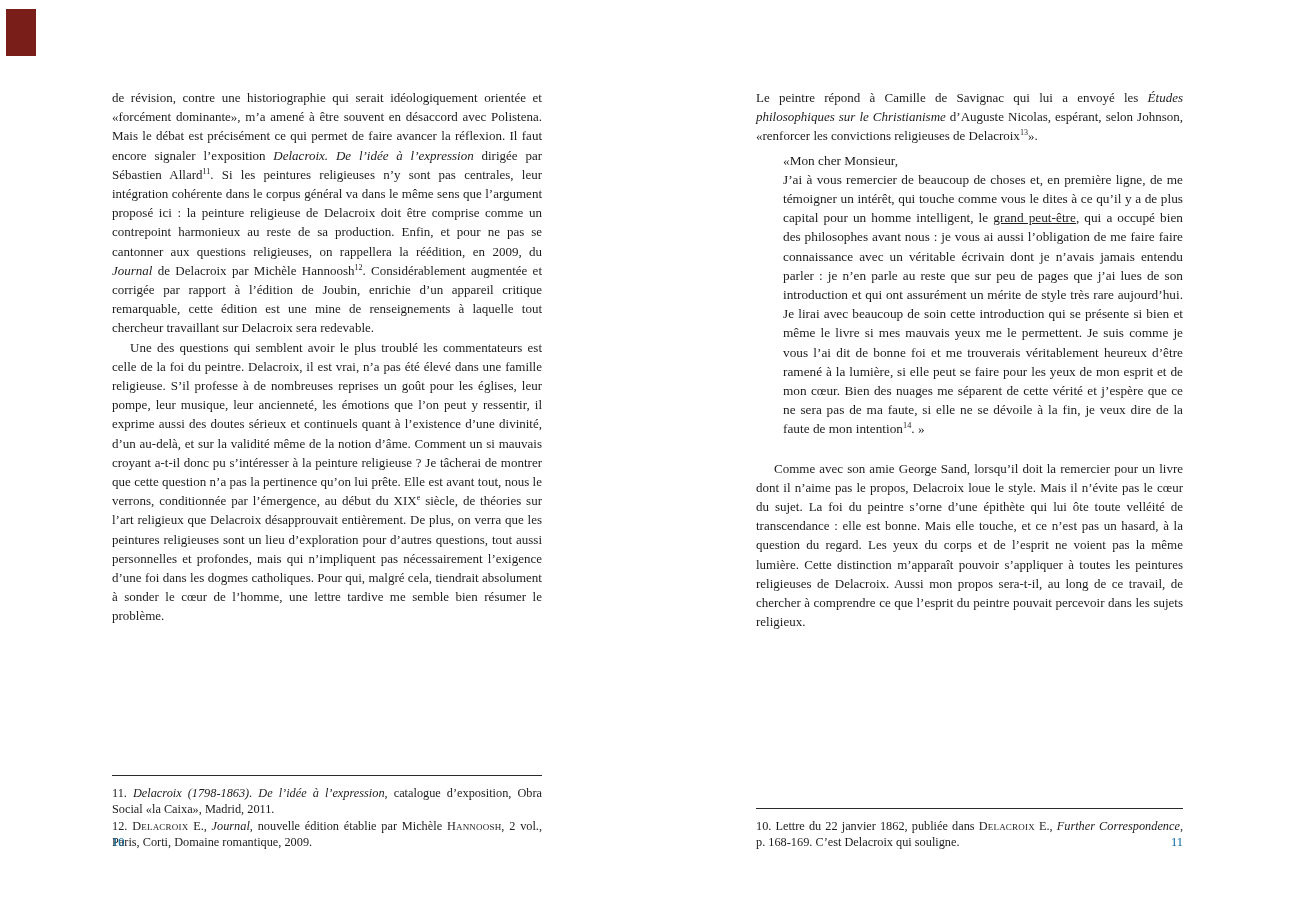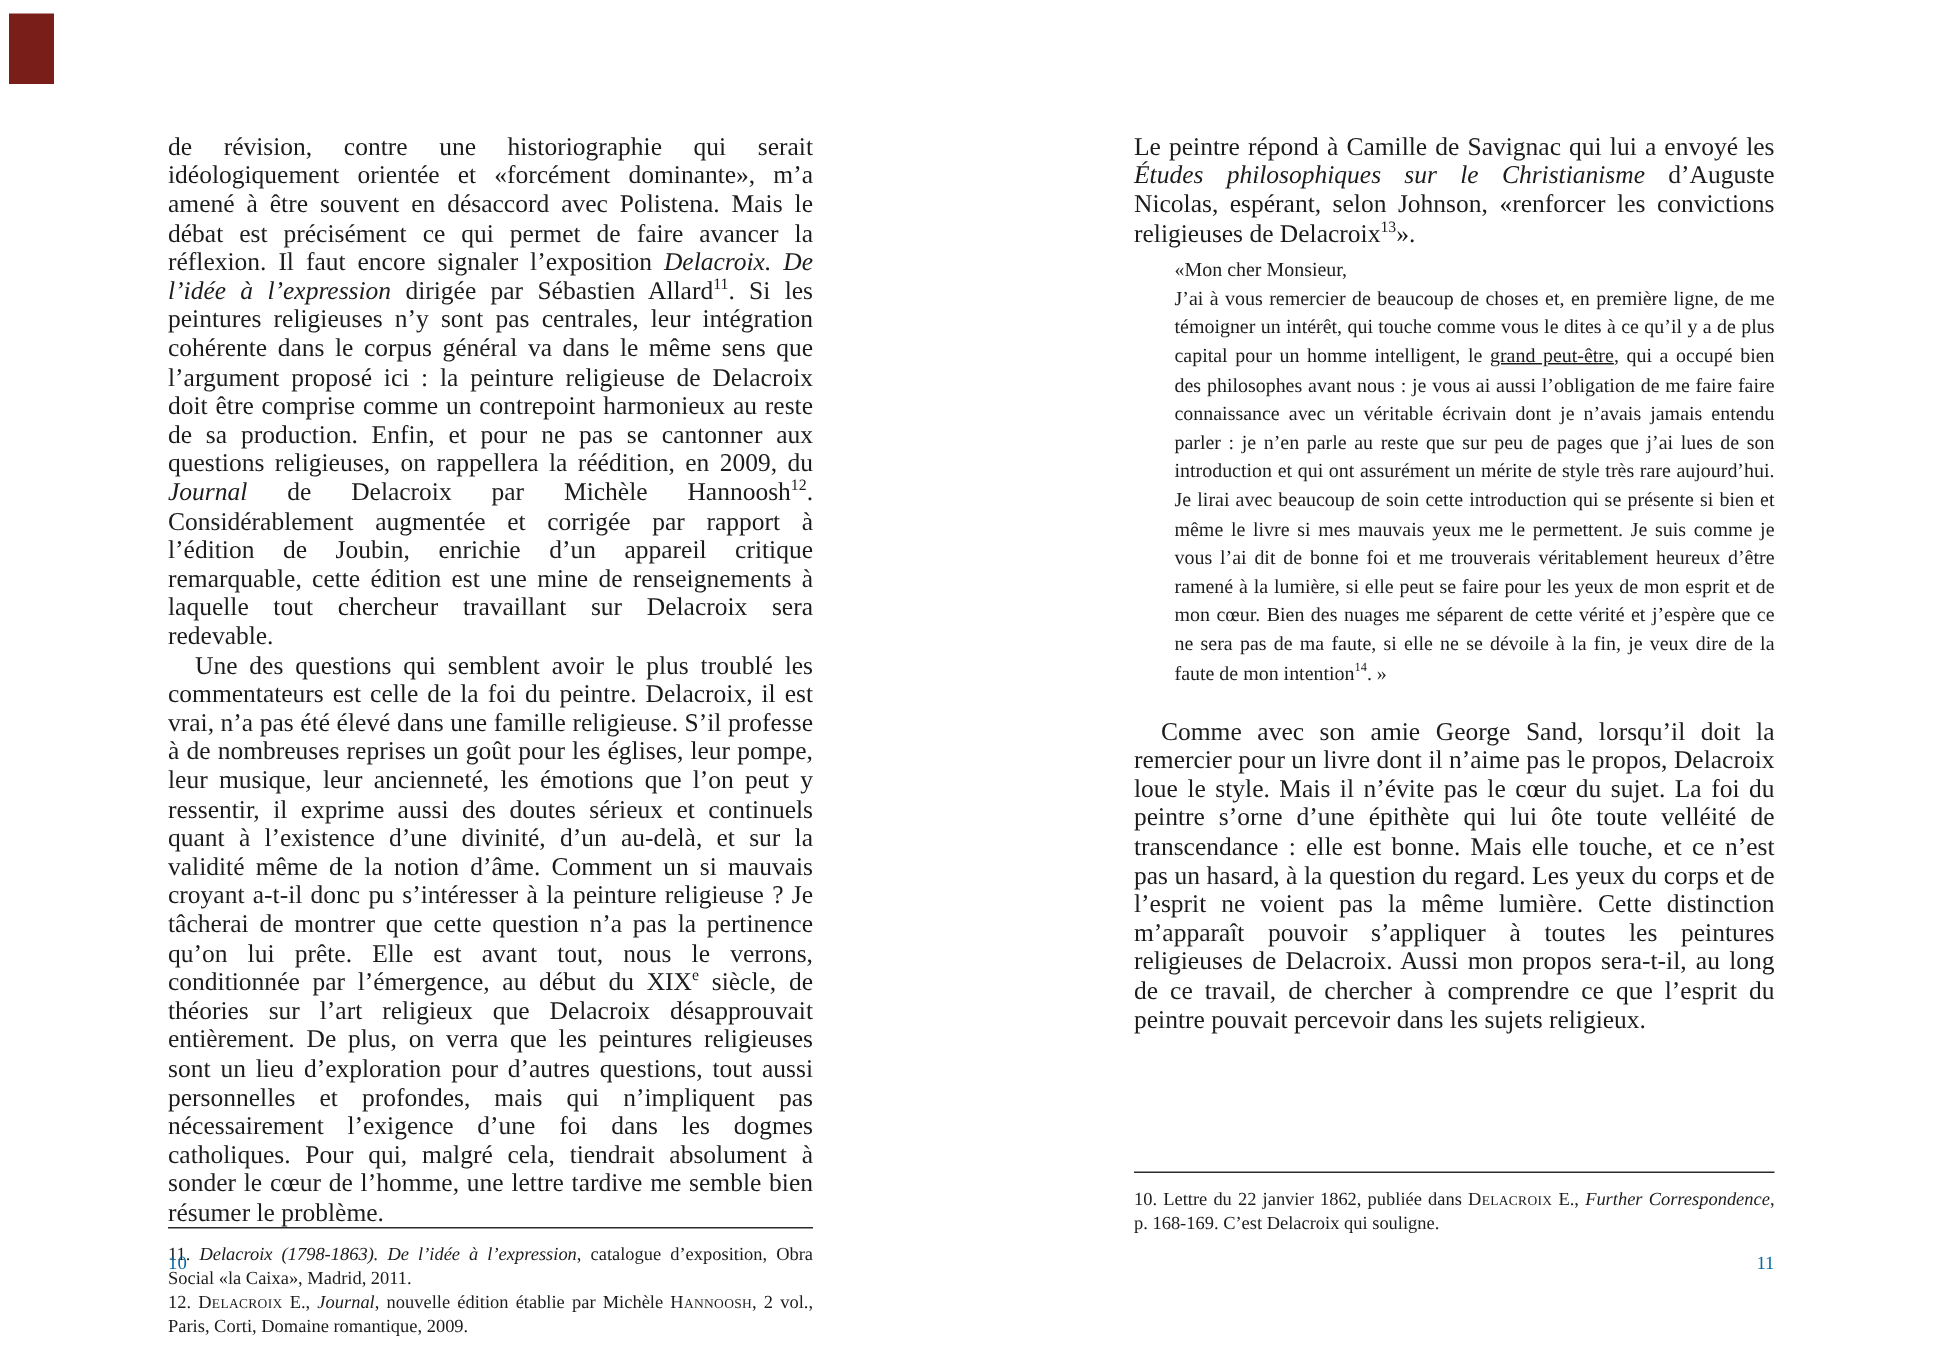--- a/index.html
+++ b/index.html
@@ -32,35 +32,35 @@
     flex-direction: column;
   }
   #left-page  { left: 112px; width: 430px; }
   #right-page { left: 756px; width: 427px; justify-content: center; }
 
   .body-text { flex: 0 0 auto; }
   .spacer    { flex: 1 1 auto; min-height: 0; }
 
   p.body {
     margin: 0;
-    font-size: 17px;
+    font-size: 13px;
     line-height: 19.2px;
     text-align: justify;
   }
   p.indent { text-indent: 18px; }
 
   p.quote {
     margin-left: 27px;
     font-size: 13.3px;
     line-height: 19.2px;
   }
   p.quote-first { margin-top: 5px; }
   p.quote-last  { margin-bottom: 20px; }
 
-  .footnotes { flex: 0 0 auto; margin-bottom: 27px; }
+  .footnotes { flex: 0 0 auto; }
   .fn-rule {
     border-top: 1px solid #2b2b2b;
     height: 0;
     margin-bottom: 9px;
   }
   p.fn {
     margin: 0;
     font-size: 12.3px;
     line-height: 16.2px;
     text-align: justify;

